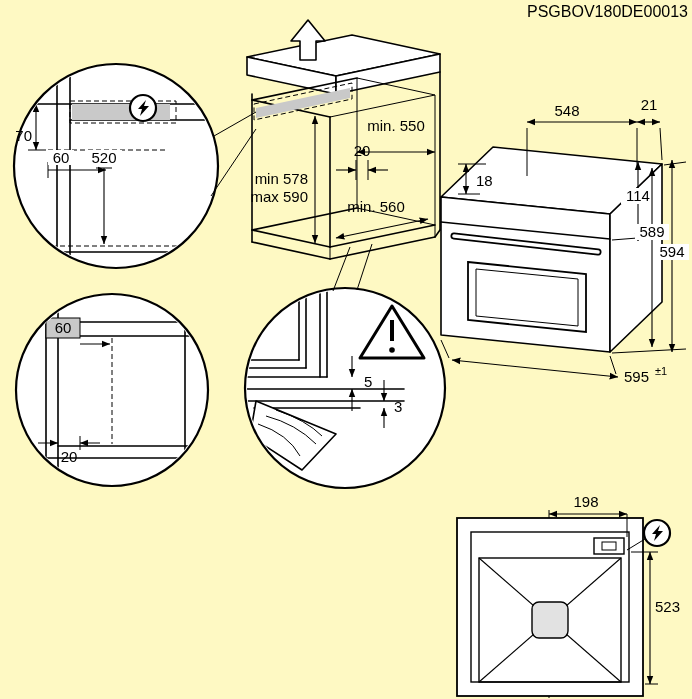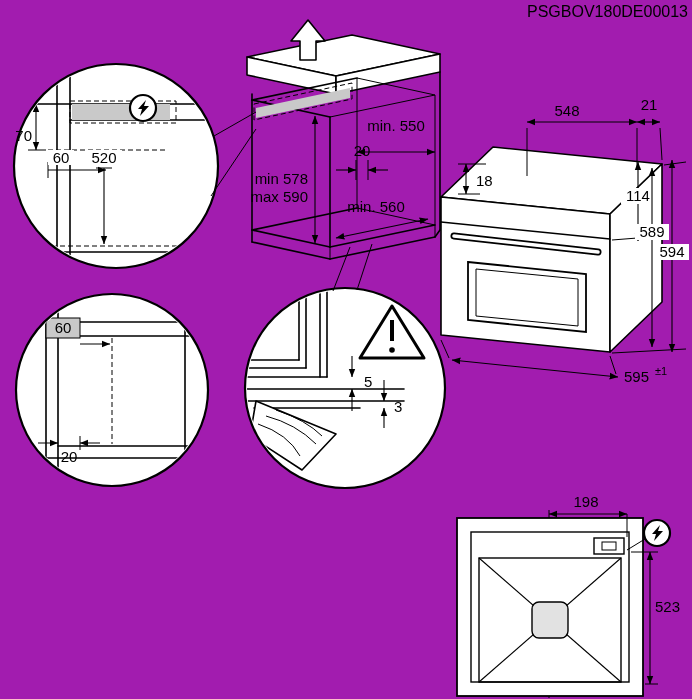--- a/index.html
+++ b/index.html
@@ -1,16 +1,16 @@
 <!DOCTYPE html>
 <html><head>
 <meta charset="utf-8">
 <style>
   html,body{margin:0;padding:0;background:#fff;}
-  #stage{position:relative;width:692px;height:699px;background:#a21caf;overflow:hidden;}
+  #stage{position:relative;width:692px;height:699px;background:#fef9c3;overflow:hidden;}
   svg text{font-family:"Liberation Sans","DejaVu Sans",sans-serif;fill:#000;}
   .t15{font-size:15px;}
   .t16{font-size:16px;}
   .t11{font-size:11px;}
   .ol{fill:none;stroke:#000;stroke-width:1.6;stroke-linejoin:round;stroke-linecap:round;}
   .olf{fill:#fff;stroke:#000;stroke-width:1.6;stroke-linejoin:round;}
   .thin{fill:none;stroke:#000;stroke-width:1;}
   .dim{fill:none;stroke:#000;stroke-width:1.1;}
   .dash{stroke-dasharray:5 3;}
   .cline{stroke-dasharray:13 4 3 4;}

